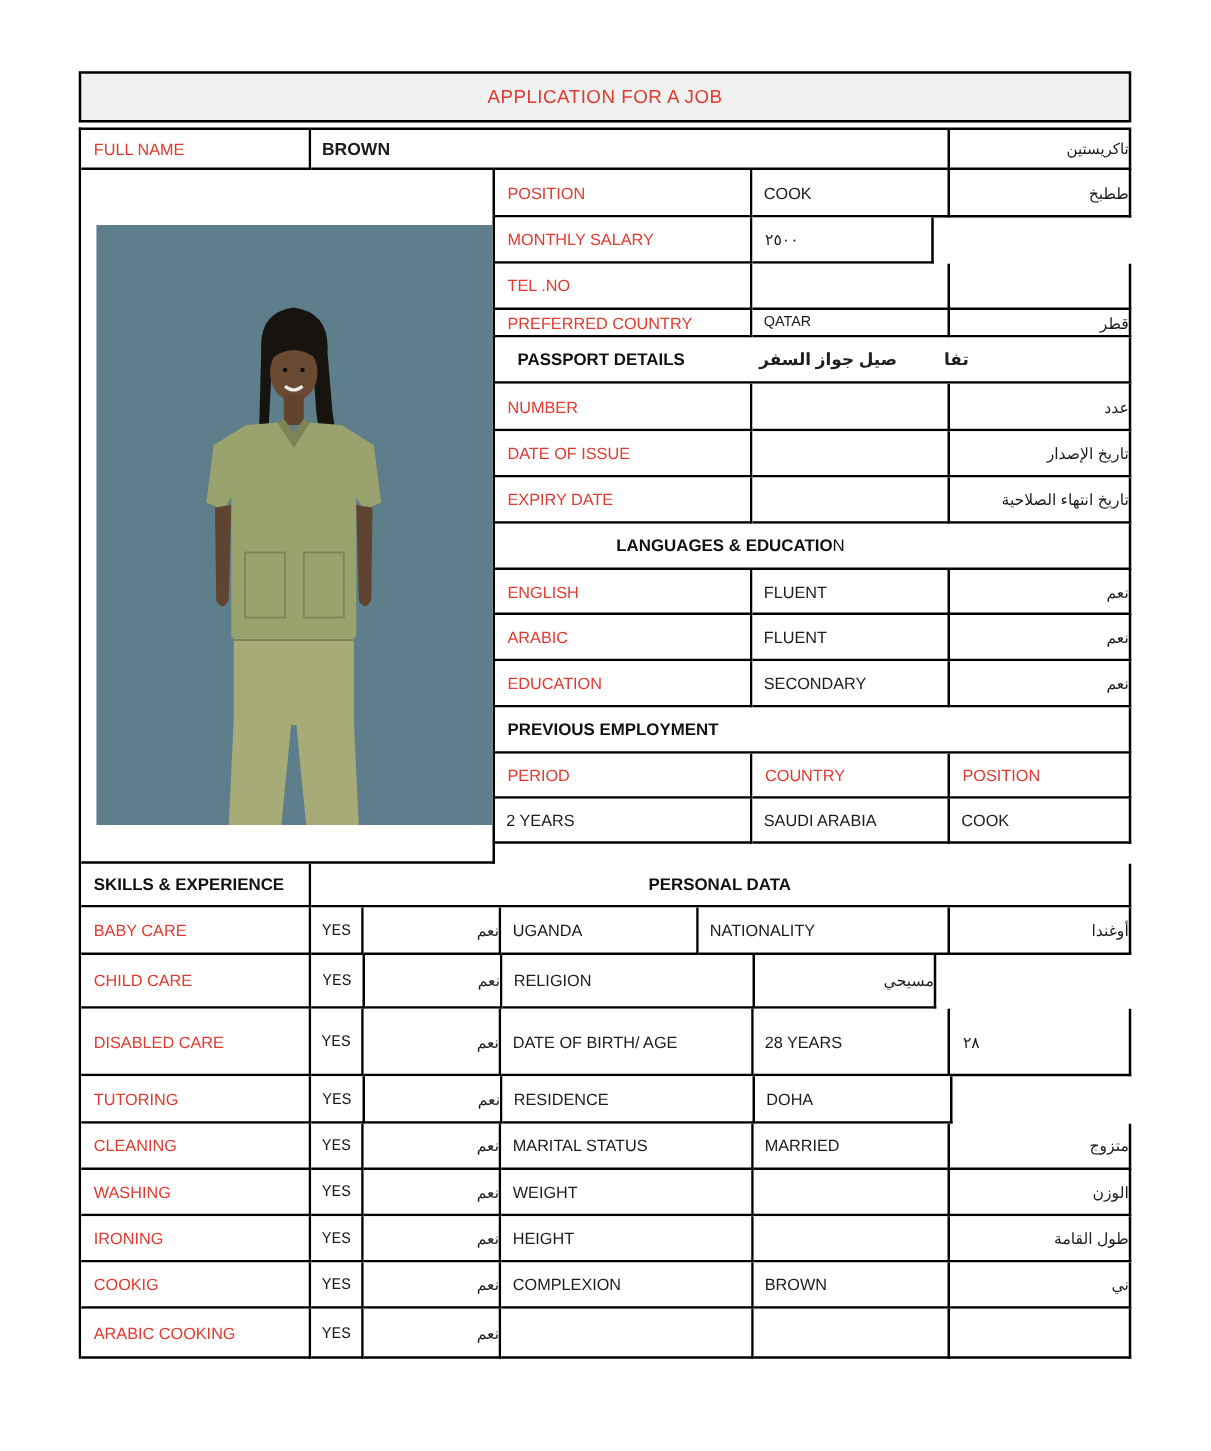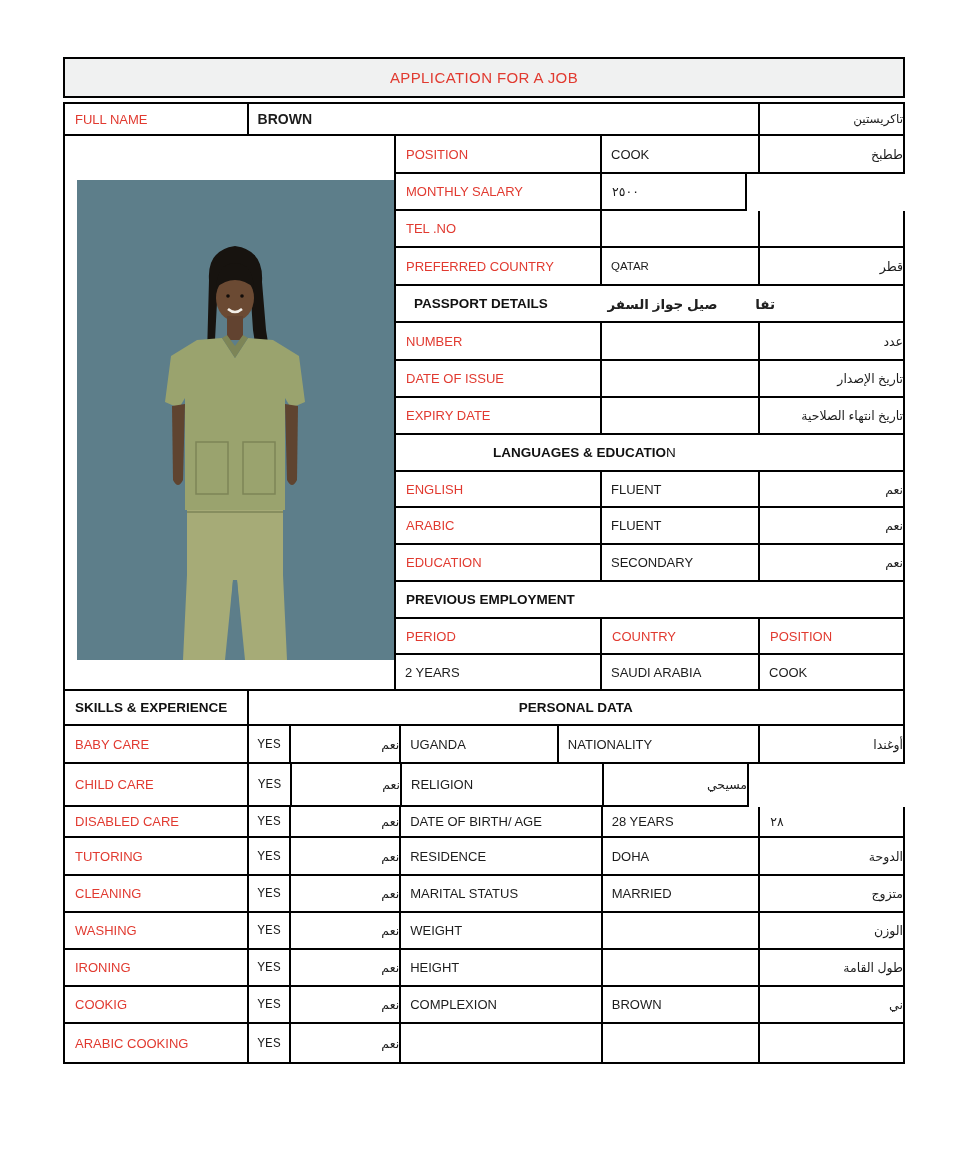--- a/index.html
+++ b/index.html
@@ -91,21 +91,21 @@
             <div class="cell wC lab">MONTHLY SALARY</div>
             <div class="cell wE ar ar-left">٢٥٠٠</div>
           </div>
 
           <div class="row" style="height:37px">
             <div class="cell wC lab">TEL .NO</div>
             <div class="cell wD val"></div>
             <div class="cell wE ar"></div>
           </div>
 
-          <div class="row" style="height:38px">
+          <div class="row" style="height:22px">
             <div class="cell wC lab">PREFERRED COUNTRY</div>
             <div class="cell wD val sm">QATAR</div>
             <div class="cell wE ar">قطر</div>
           </div>
 
           <div class="row" style="height:37px">
             <div class="cell wCDE" style="justify-content:space-between">
               <span class="blab" style="padding-left:18px">PASSPORT DETAILS</span>
               <span class="pass-ar" dir="rtl">تفا          صيل جواز السفر</span>
             </div>
@@ -184,35 +184,34 @@
         <div class="cell wPL val">NATIONALITY</div>
         <div class="cell wE ar">أوغندا</div>
       </div>
       <div class="row" style="height:43px">
         <div class="cell wA lab">CHILD CARE</div>
         <div class="cell wYes val center">YES</div>
         <div class="cell wNaam ar">نعم</div>
         <div class="cell wPL val">RELIGION</div>
         <div class="cell wE ar">مسيحي</div>
       </div>
-      <div class="row" style="height:31px">
+      <div class="row" style="height:54px">
         <div class="cell wA lab">DISABLED CARE</div>
         <div class="cell wYes val center">YES</div>
         <div class="cell wNaam ar">نعم</div>
         <div class="cell wPL val">DATE OF BIRTH/ AGE</div>
         <div class="cell wD val">28 YEARS</div>
         <div class="cell wE ar ar-left">٢٨</div>
       </div>
       <div class="row" style="height:38px">
         <div class="cell wA lab">TUTORING</div>
         <div class="cell wYes val center">YES</div>
         <div class="cell wNaam ar">نعم</div>
         <div class="cell wPL val">RESIDENCE</div>
         <div class="cell wD val">DOHA</div>
-        <div class="cell wE ar">الدوحة</div>
       </div>
       <div class="row" style="height:37px">
         <div class="cell wA lab">CLEANING</div>
         <div class="cell wYes val center">YES</div>
         <div class="cell wNaam ar">نعم</div>
         <div class="cell wPL val">MARITAL STATUS</div>
         <div class="cell wD val">MARRIED</div>
         <div class="cell wE ar">متزوج</div>
       </div>
       <div class="row" style="height:37px">

